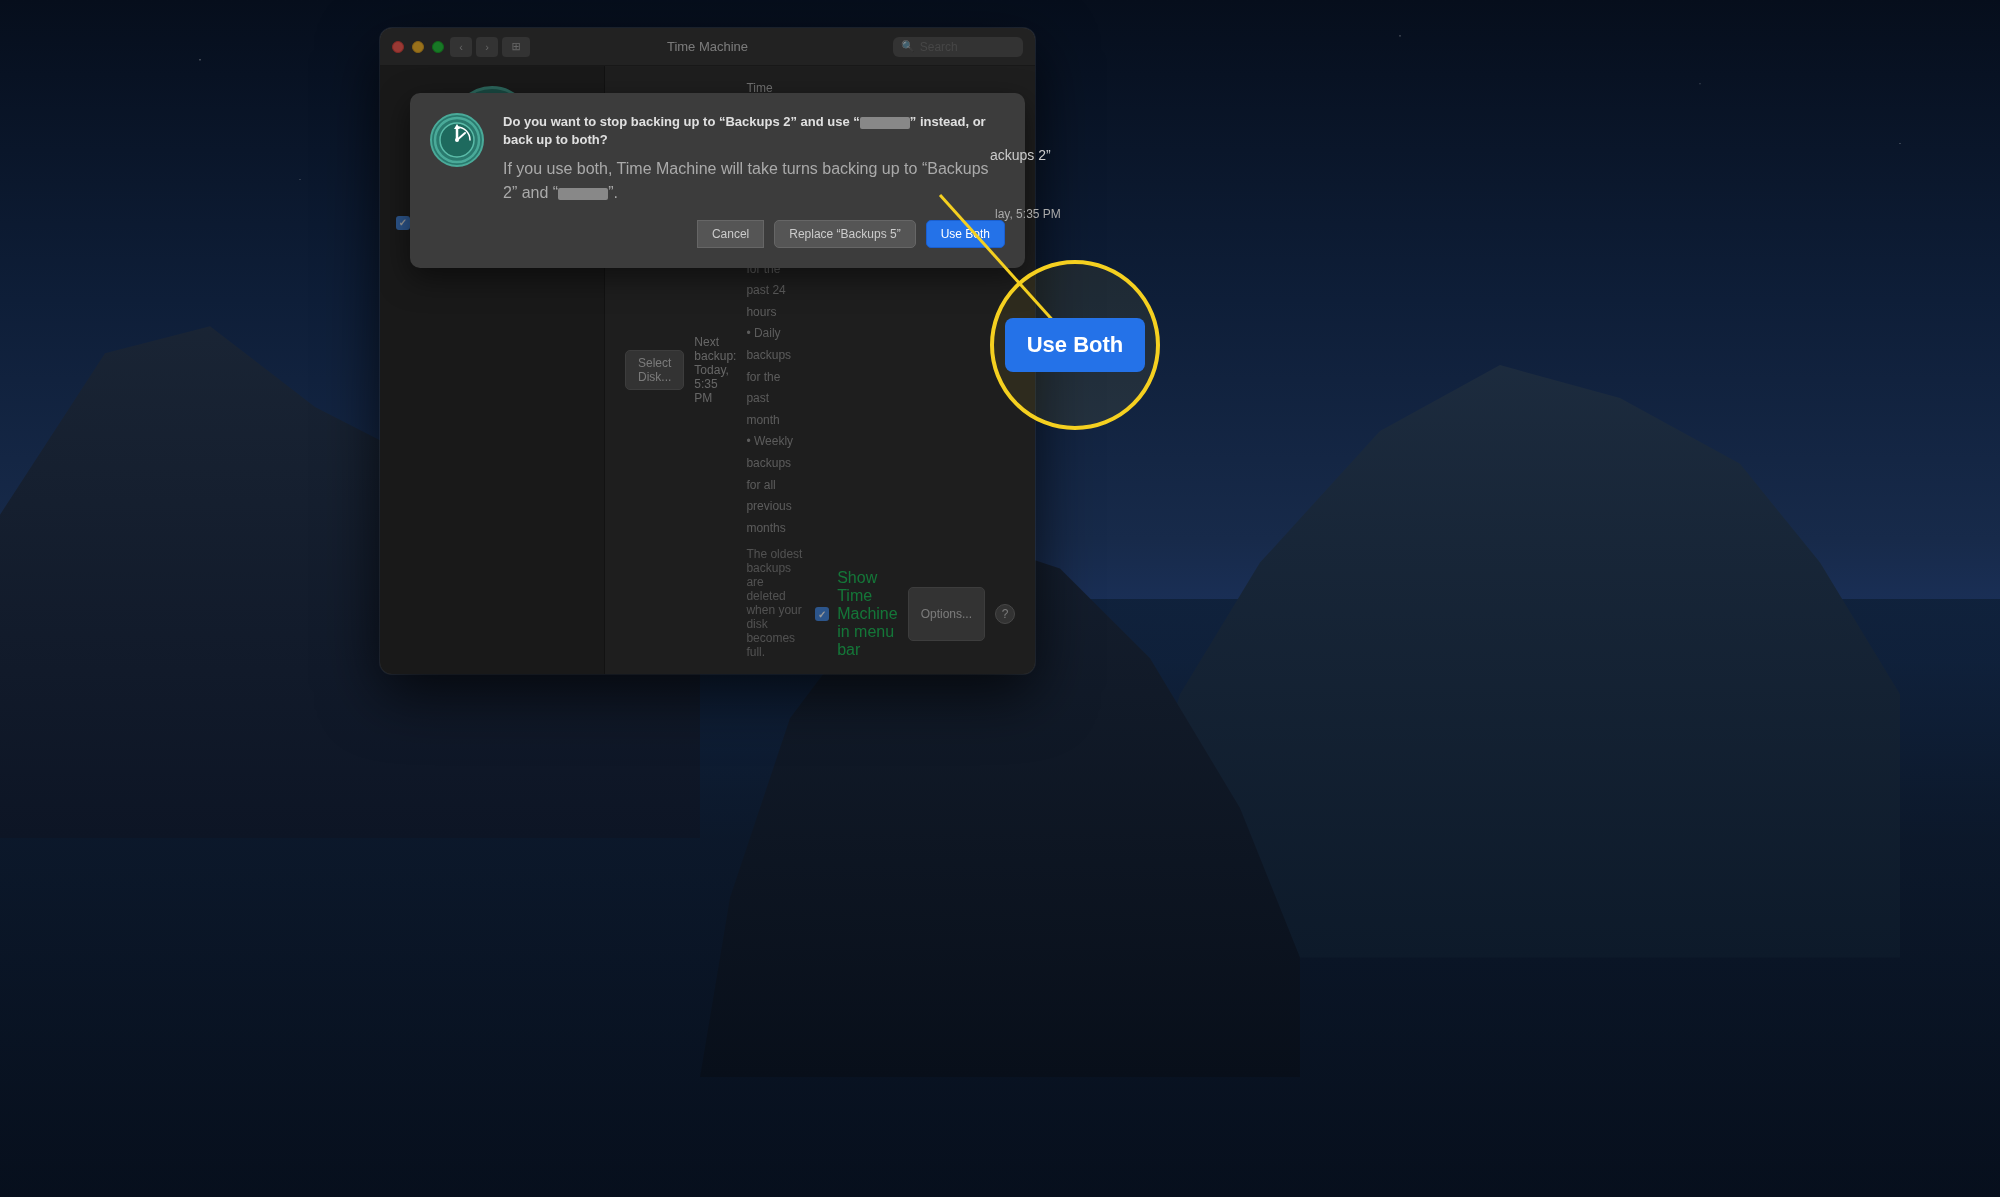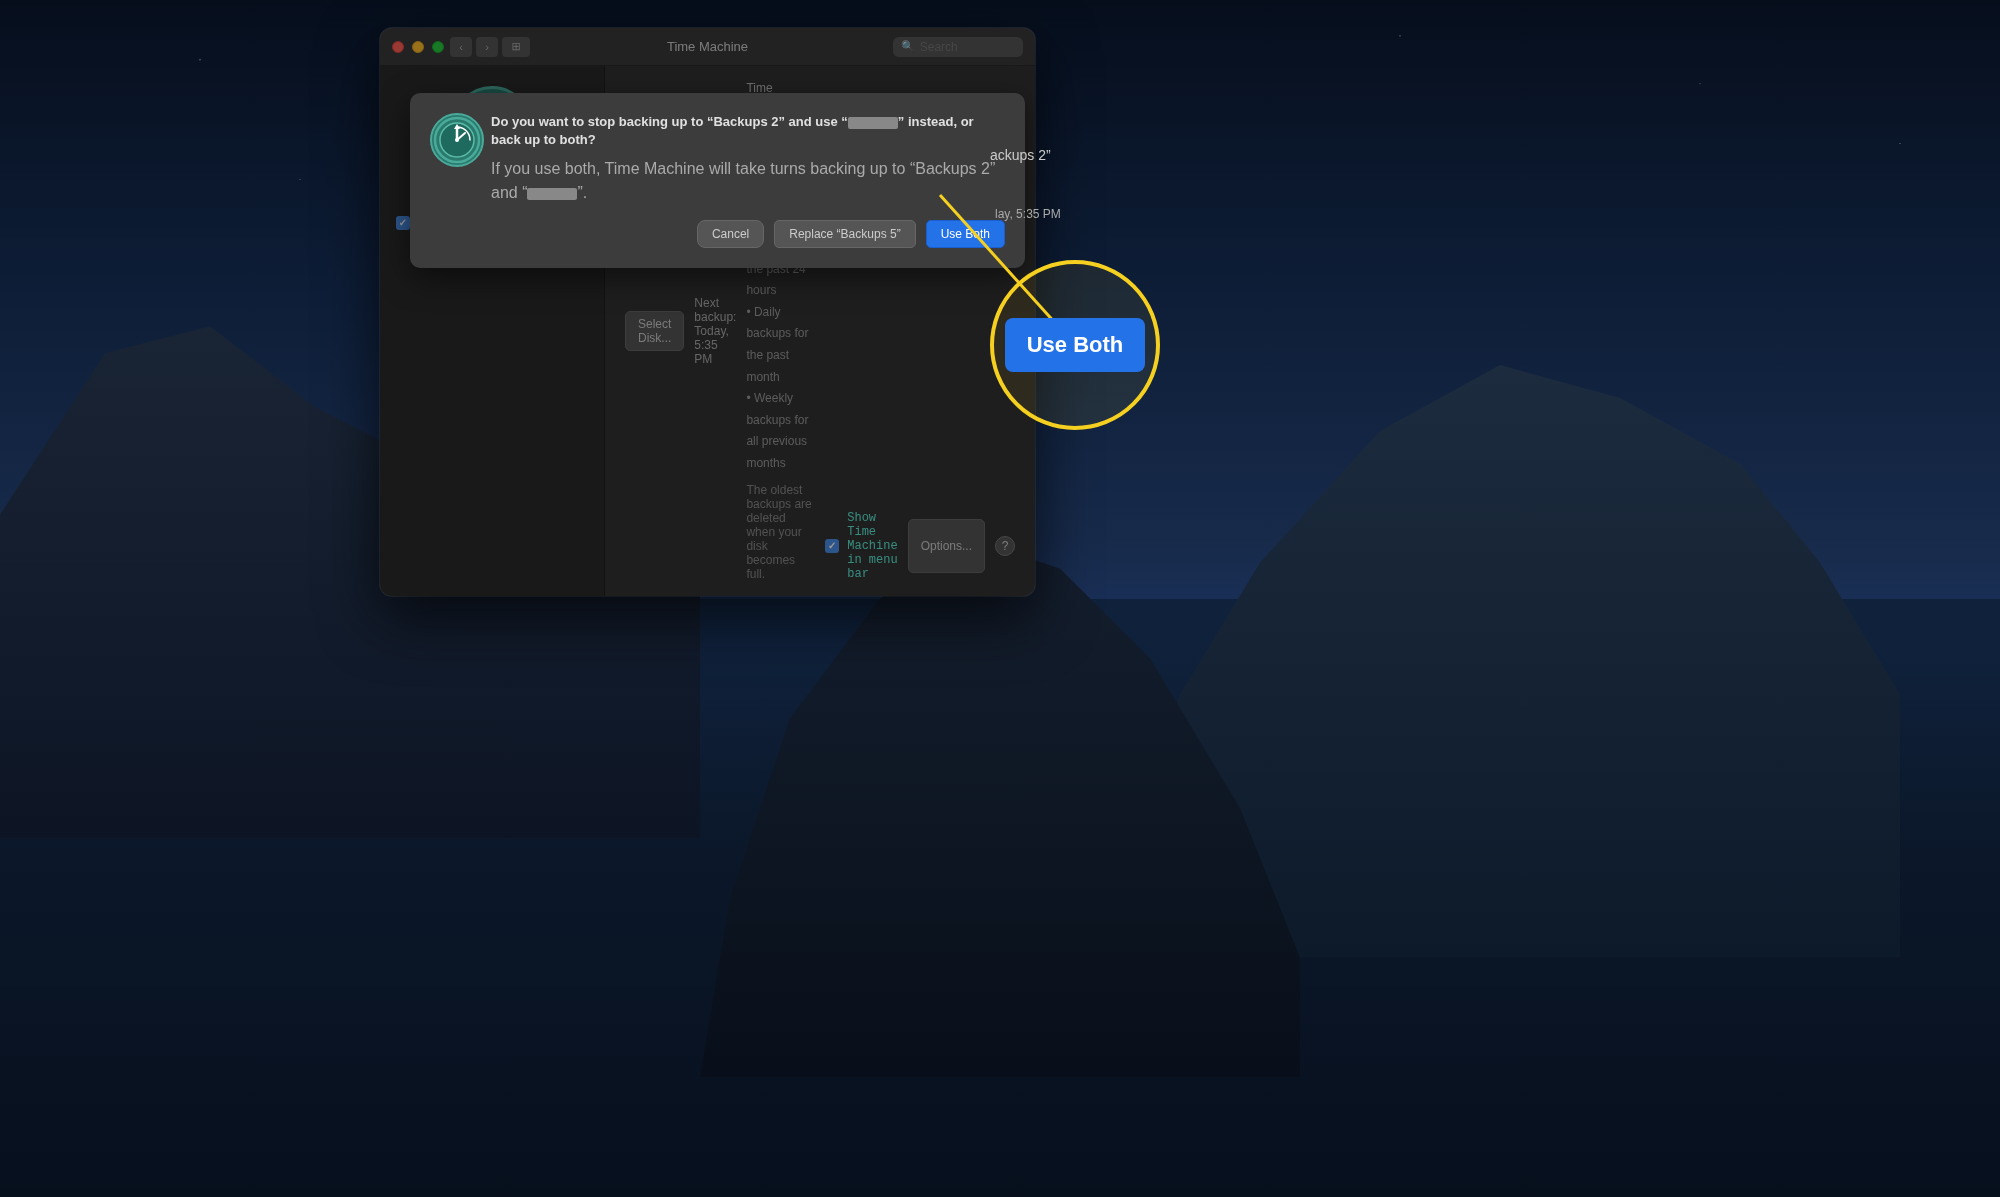--- a/index.html
+++ b/index.html
@@ -325,23 +325,22 @@
     }
 
     .show-menubar-row {
       display: flex;
       align-items: center;
       gap: 8px;
       flex: 1;
     }
 
     .show-menubar-label {
-      color: #5eead4;
-      font-size: 12px;
-      font-family: Liberation Mono, monospace;
+      color: #22c55e;
+      font-size: 16px;
     }
 
     .options-btn {
       background: #555;
       color: #ccc;
       border: 1px solid #666;
       border-radius: 5px;
       padding: 19px 12px;
       font-size: 12px;
       cursor: pointer;
@@ -381,21 +380,21 @@
       left: 30px;
       right: 10px;
       background: #3c3c3c;
       border-radius: 10px;
       padding: 20px;
       box-shadow: 0 10px 30px rgba(0,0,0,0.5);
     }
 
     .dialog-header {
       display: flex;
-      gap: 7px;
+      gap: 19px;
       margin-bottom: 15px;
     }
 
     .dialog-icon {
       flex-shrink: 0;
       width: 54px;
       height: 54px;
     }
 
     .dialog-icon .tm-icon-sm {
@@ -441,21 +440,21 @@
       display: flex;
       justify-content: flex-end;
       gap: 10px;
       margin-top: 15px;
     }
 
     .btn-cancel {
       background: #555;
       color: #ccc;
       border: 1px solid #666;
-      border-radius: 8px;
+      border-radius: 0;
       padding: 6px 14px;
       font-size: 12px;
       cursor: pointer;
     }
 
     .btn-replace {
       background: #555;
       color: #ccc;
       border: 1px solid #666;
       border-radius: 5px;

